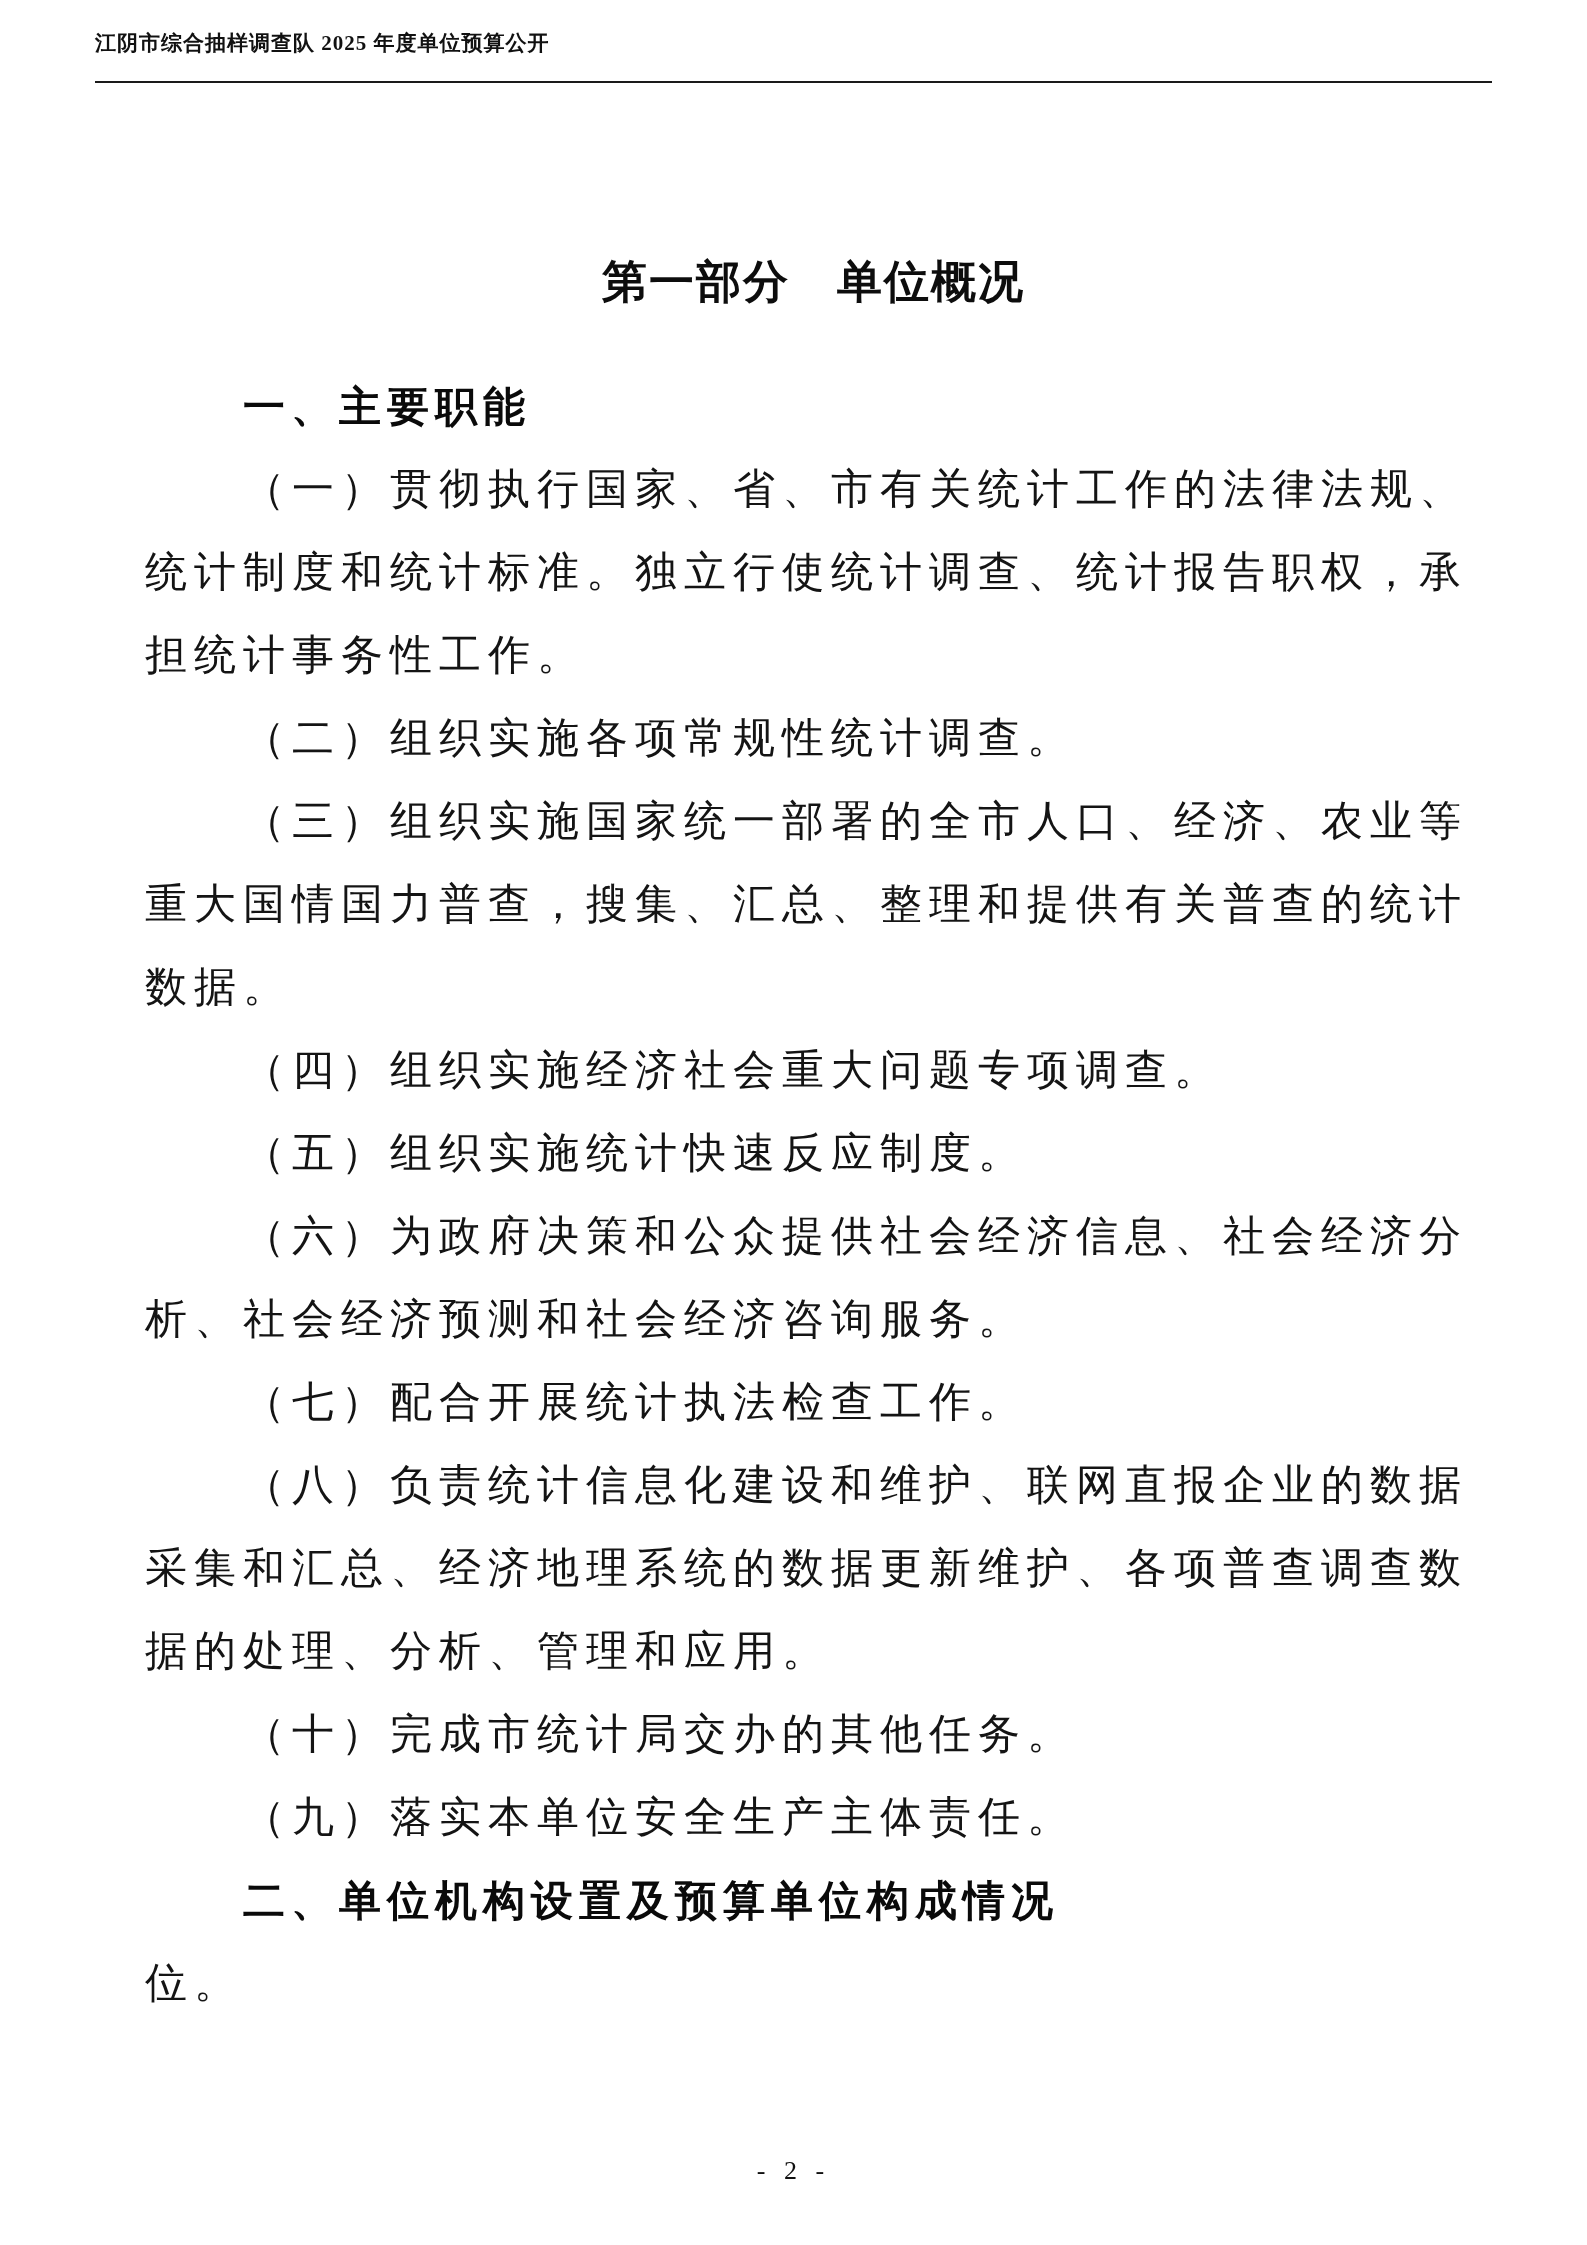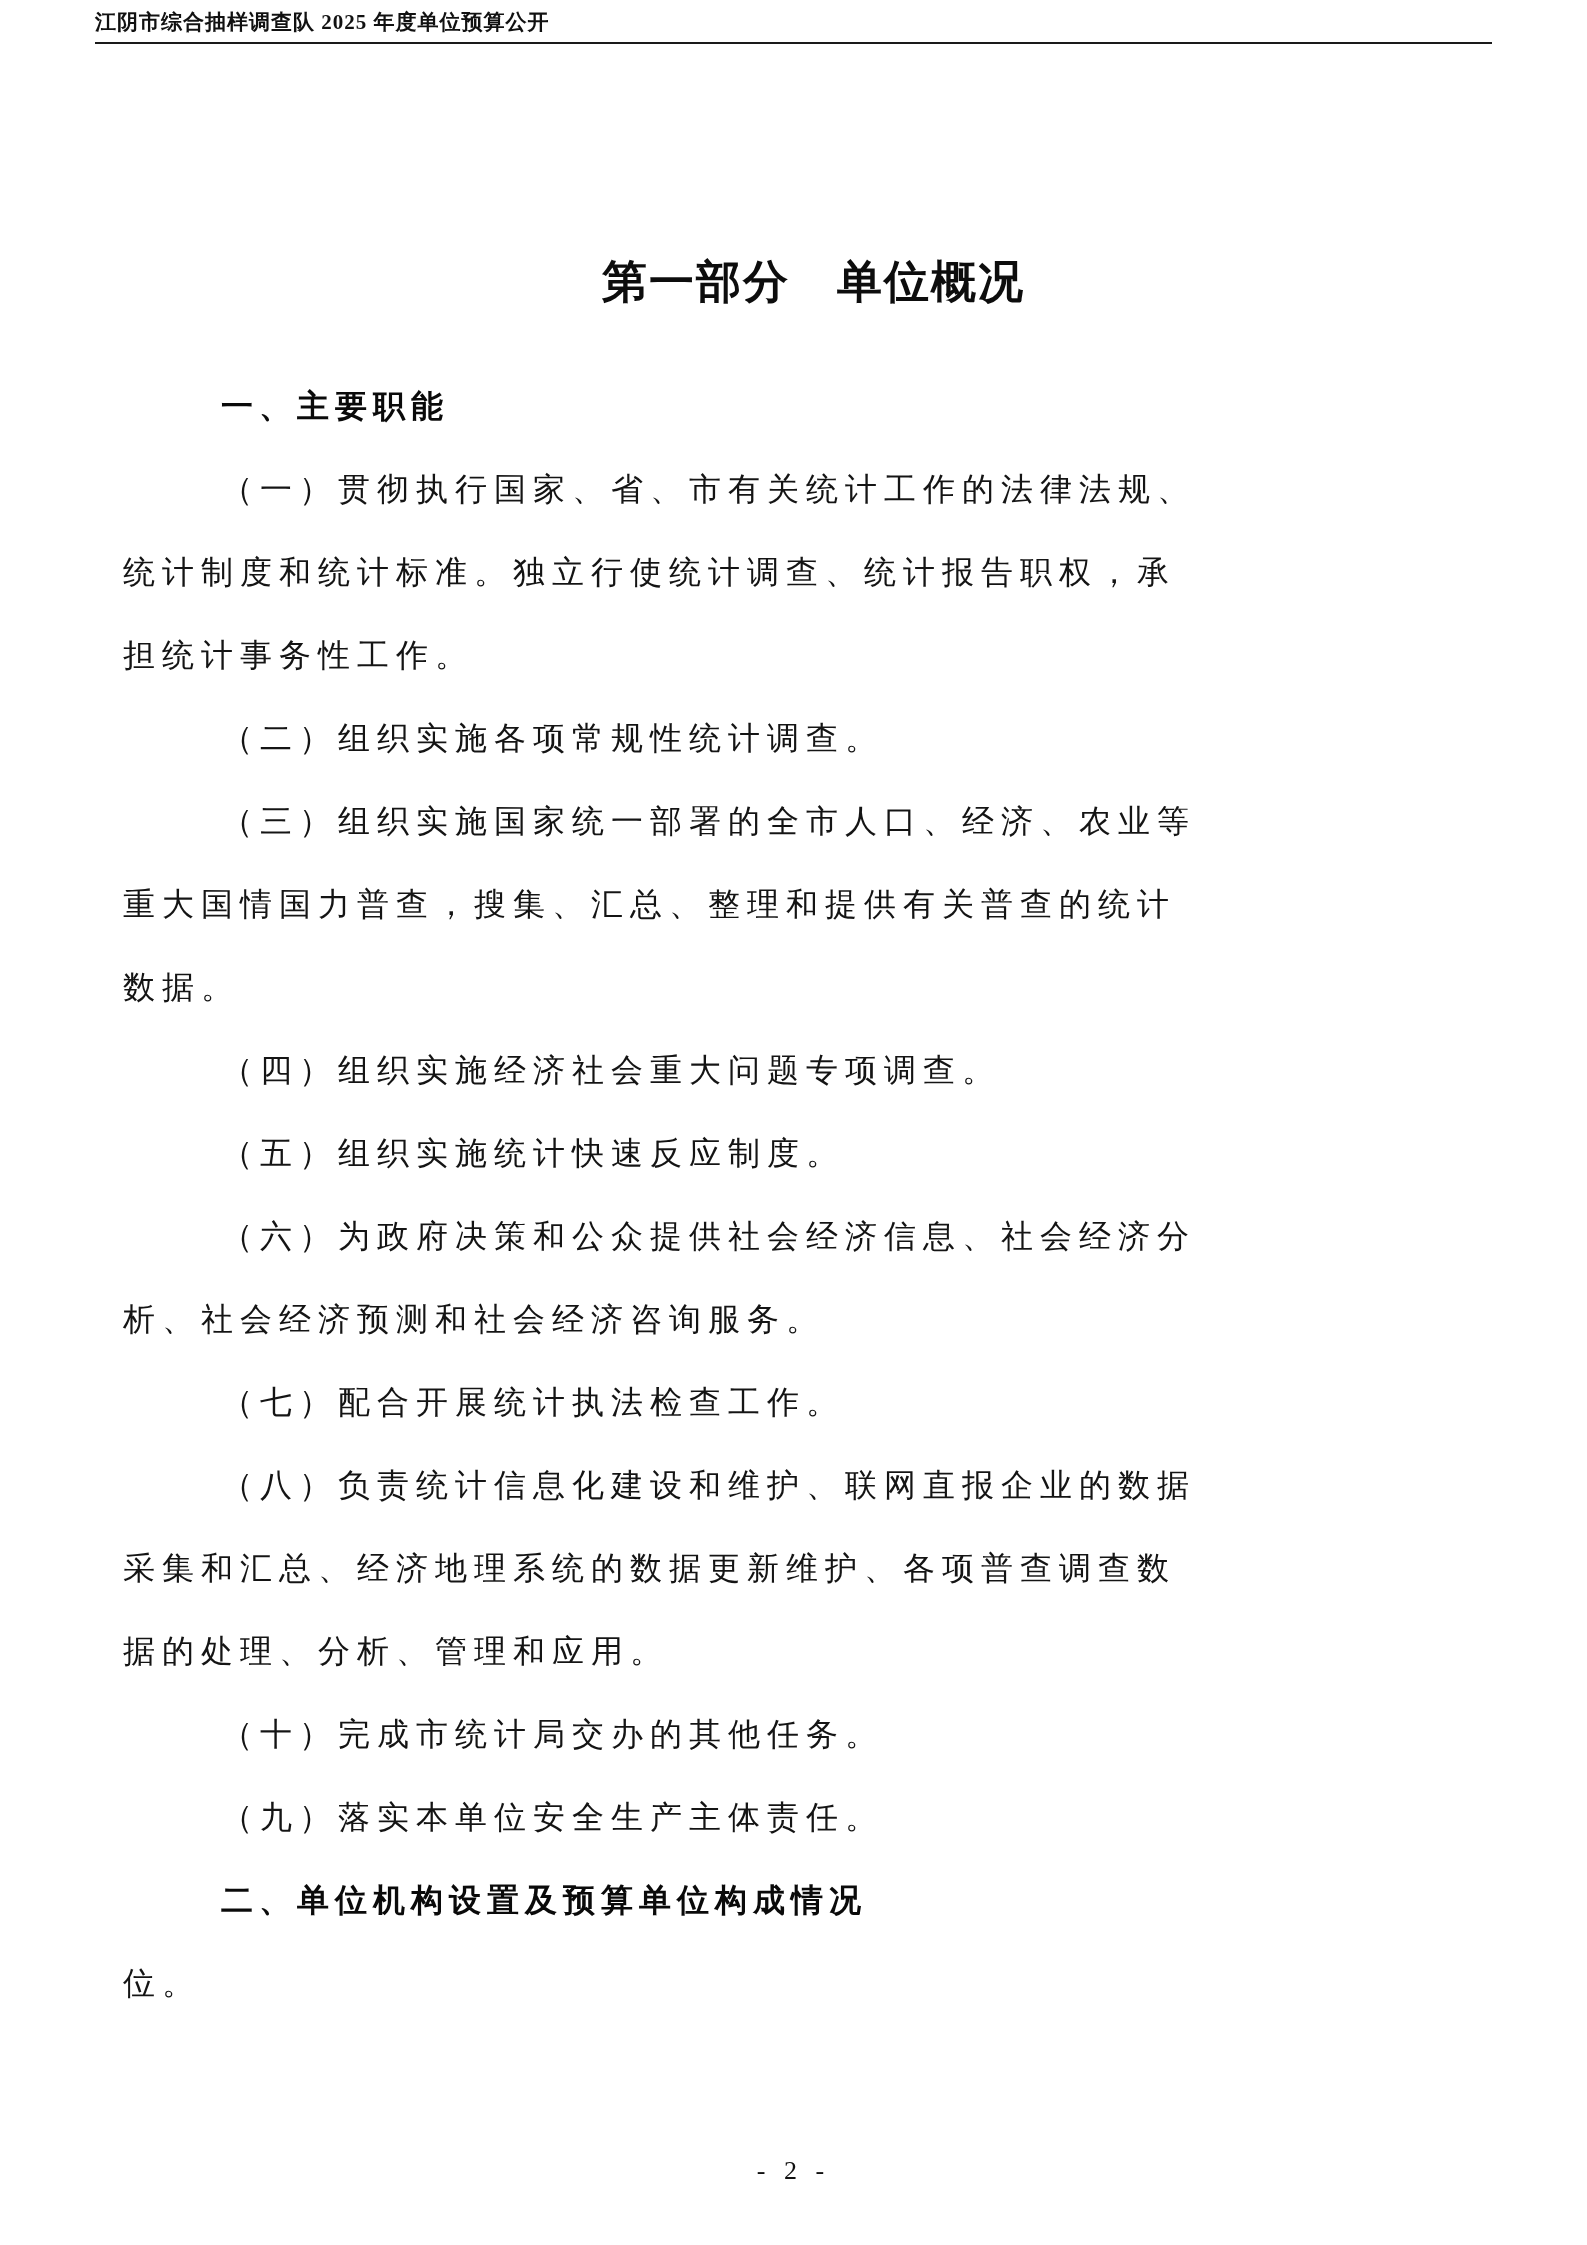--- a/index.html
+++ b/index.html
@@ -12,24 +12,24 @@
     margin: 0 auto;
     background: #ffffff;
     color: #111111;
     font-family: "Liberation Serif", "DejaVu Serif", serif;
     overflow: hidden;
   }
 
   
   .doc-header {
     position: absolute;
-    top: 8px;
+    top: 29px;
     left: 95px;
     width: 1397px;
-    padding-bottom: 6px;
+    padding-bottom: 24px;
     border-bottom: 2px solid #1a1a1a;
   }
   .doc-header .header-text {
     font-size: 21px;
     font-weight: bold;
     letter-spacing: 1px;
     color: #111;
     font-family: "Liberation Serif", "DejaVu Serif", serif;
     white-space: nowrap;
   }
@@ -47,23 +47,23 @@
     letter-spacing: 2px;
     color: #0d0d0d;
     white-space: nowrap;
     padding-left: 40px;
   }
 
   
   .doc-body {
     position: absolute;
     top: 365px;
-    left: 123px;
+    left: 145px;
     width: 1340px;
-    font-size: 32px;
+    font-size: 42px;
     letter-spacing: 7px;
     color: #141414;
   }
   .line {
     height: 83px;
     line-height: 83px;
     white-space: nowrap;
   }
   .line.indent { padding-left: 98px; }
   .line.heading {

